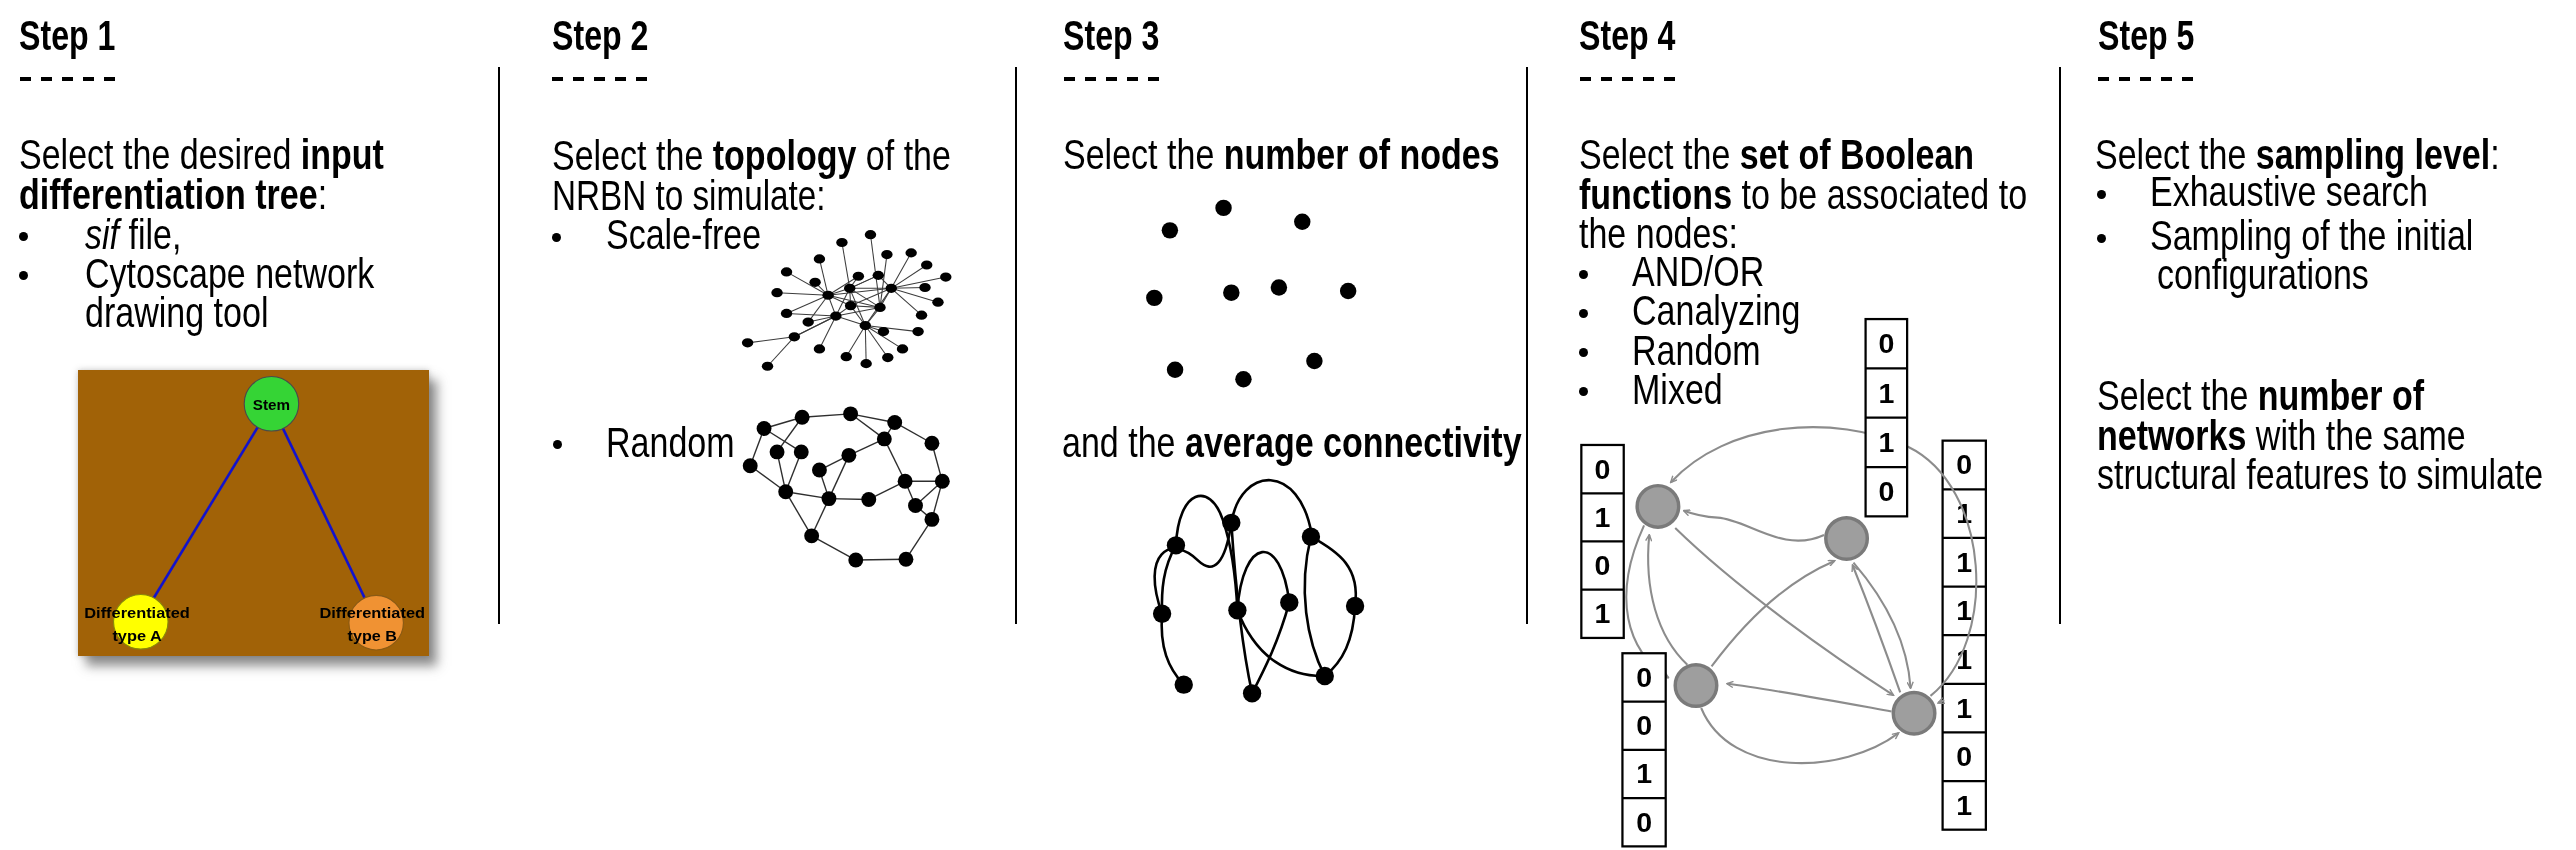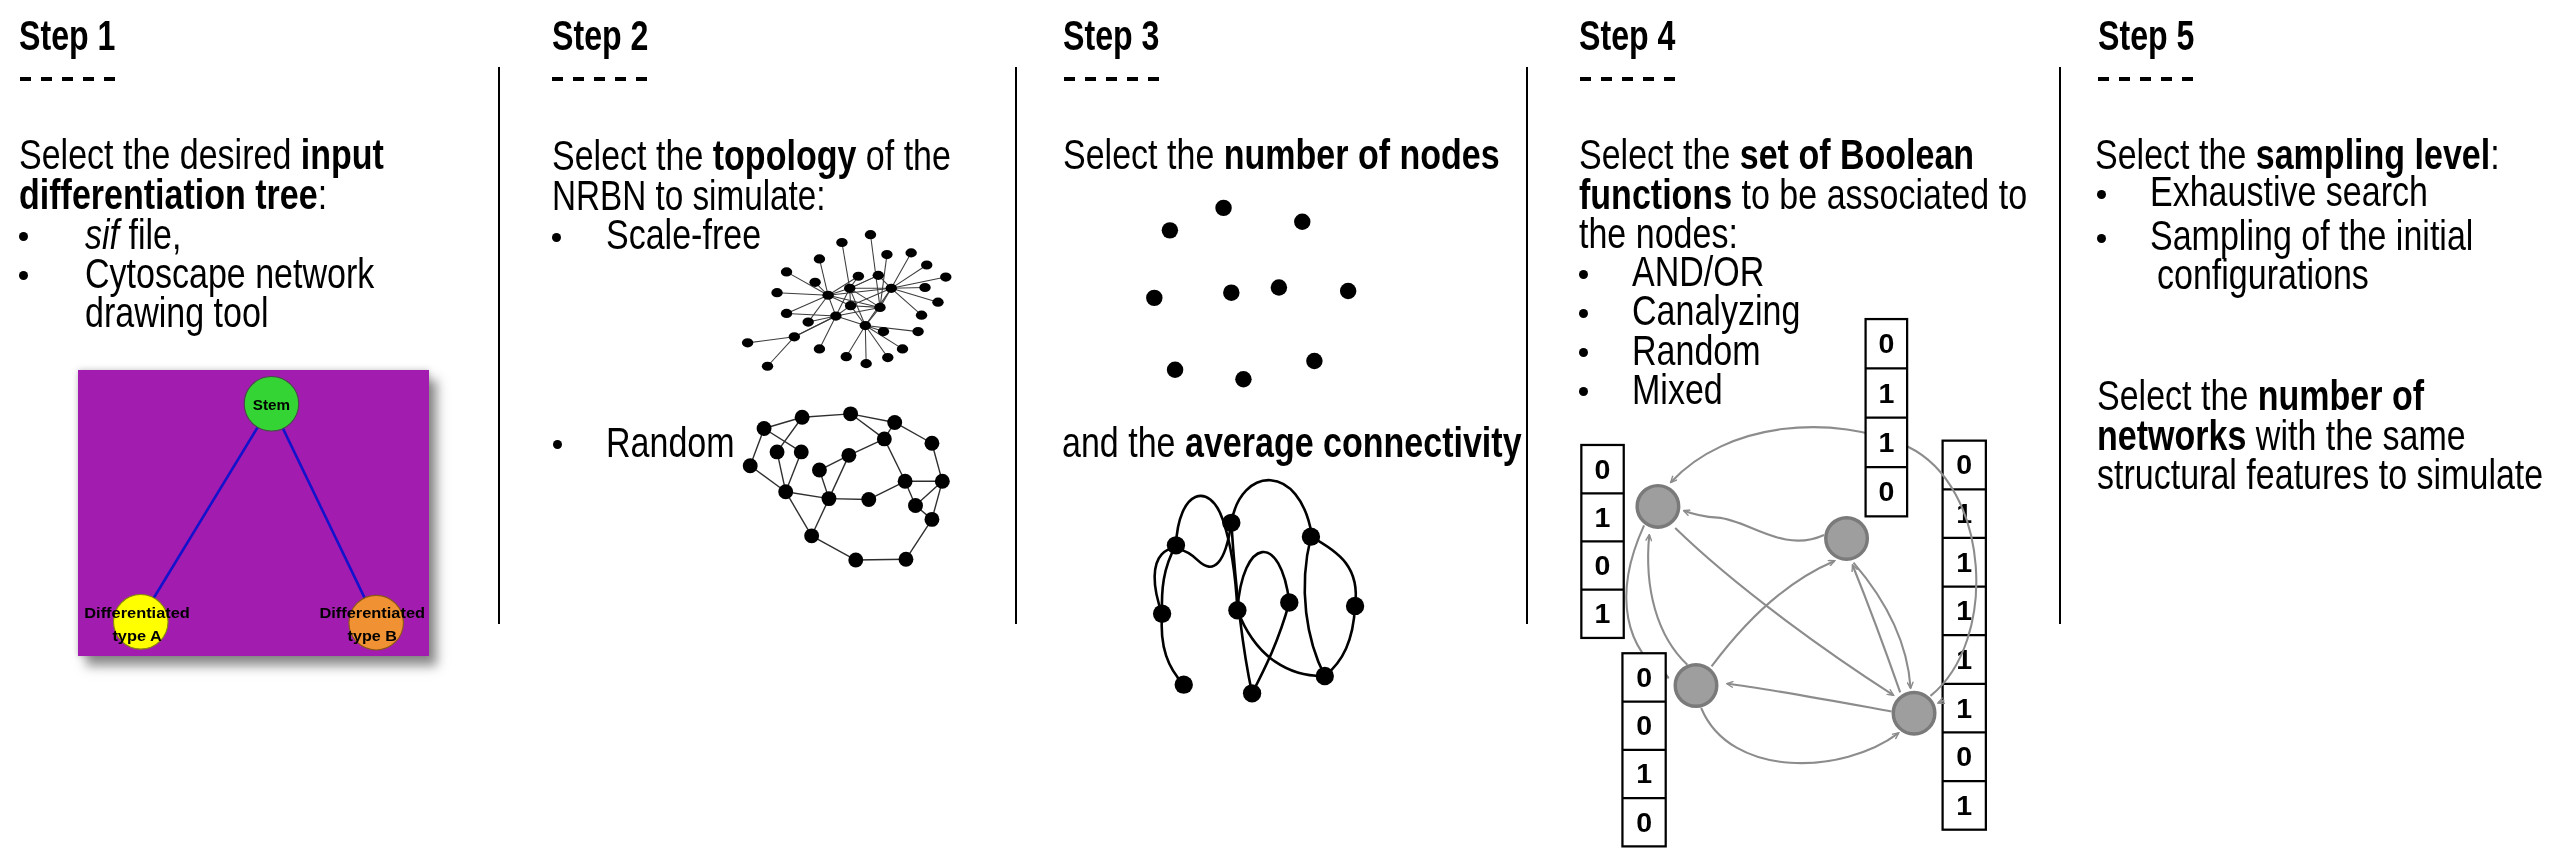--- a/index.html
+++ b/index.html
@@ -68,21 +68,21 @@
   <div class="bu" style="left:2097px;top:190px;"></div>
   <div class="ln" style="left:2150px;top:171px;">Exhaustive search</div>
   <div class="bu" style="left:2097px;top:234px;"></div>
   <div class="ln" style="left:2150px;top:215px;">Sampling of the initial</div>
   <div class="ln" style="left:2157px;top:254px;">configurations</div>
   <div class="ln" style="left:2097px;top:375px;">Select the <b>number of</b></div>
   <div class="ln" style="left:2097px;top:415px;"><b>networks</b> with the same</div>
   <div class="ln" style="left:2097px;top:454px;">structural features to simulate</div>
 
   <div id="tree" style="position:absolute;left:78px;top:370px;width:351px;height:286px;
-       background:#a21caf;box-shadow:7.8px 9.5px 10.4px 0px rgba(75,75,75,0.62), 0px 0px 6px rgba(130,130,130,0.45);">
+       background:#a16207;box-shadow:7.8px 9.5px 10.4px 0px rgba(75,75,75,0.62), 0px 0px 6px rgba(130,130,130,0.45);">
     <svg width="351" height="286" viewBox="0 0 405.5 330.5">
       <line x1="223.5" y1="40" x2="72.5" y2="288" stroke="#1212cd" stroke-width="3"></line>
       <line x1="223.5" y1="40" x2="344.5" y2="291" stroke="#1212cd" stroke-width="3"></line>
       <circle cx="223.5" cy="39" r="31.5" fill="#35d435" stroke="#4a4a4a" stroke-width="1.3"></circle>
       <circle cx="72.5" cy="291" r="31.5" fill="#ffff00" stroke="#88880a" stroke-width="1.3"></circle>
       <circle cx="344.5" cy="292" r="31.5" fill="#f09233" stroke="#8a5a14" stroke-width="1.3"></circle>
       <text x="223.5" y="46.5" text-anchor="middle" font-weight="bold" font-size="16.5" textLength="43" lengthAdjust="spacingAndGlyphs">Stem</text>
       <text x="68.2" y="287" text-anchor="middle" font-weight="bold" font-size="16.5" textLength="122" lengthAdjust="spacingAndGlyphs">Differentiated</text>
       <text x="68.2" y="313" text-anchor="middle" font-weight="bold" font-size="16.5" textLength="57" lengthAdjust="spacingAndGlyphs">type A</text>
       <text x="340" y="287" text-anchor="middle" font-weight="bold" font-size="16.5" textLength="122" lengthAdjust="spacingAndGlyphs">Differentiated</text>

